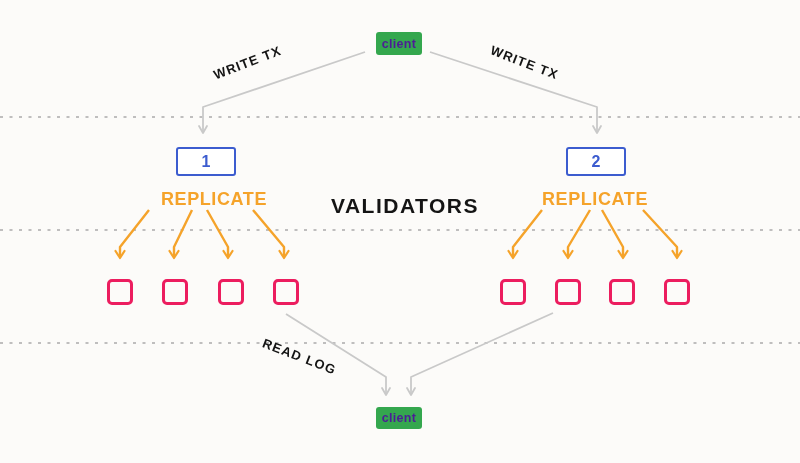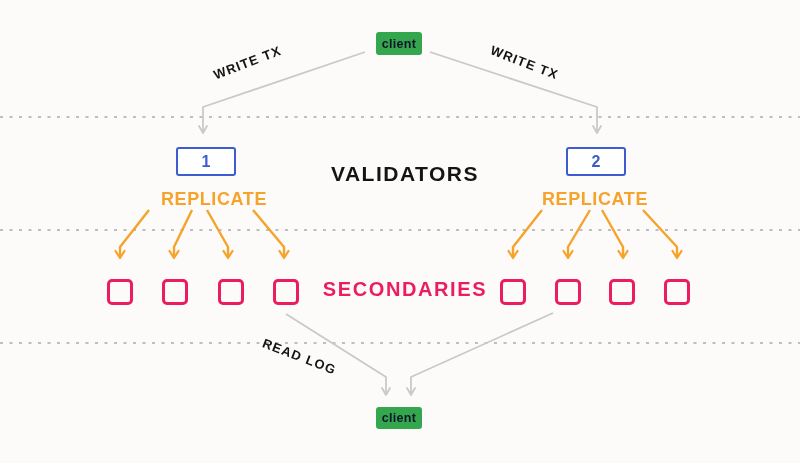--- a/index.html
+++ b/index.html
@@ -13,35 +13,35 @@
   
   .dash   { stroke:var(--c-dashed-line,#ababab); stroke-width:1.6; stroke-dasharray:3 6.5; fill:none; }
   .garrow { stroke:var(--c-gray-arrow,#c9c9c9); stroke-width:1.8; fill:none; stroke-linejoin:round; }
   .oarrow { stroke:var(--c-orange,#f5a32a); stroke-width:2.4; fill:none; stroke-linejoin:round; }
   .mkg { stroke:var(--c-gray-arrow,#c9c9c9); stroke-width:1.8; fill:none; stroke-linecap:round; stroke-linejoin:round; }
   .mko { stroke:var(--c-orange,#f5a32a); stroke-width:2.2; fill:none; stroke-linecap:round; stroke-linejoin:round; }
 
   
   .node { position:absolute; display:flex; align-items:center; justify-content:center; box-sizing:border-box; }
   .client-node {
-    background:var(--c-green,#34a74e); color:#0f172a;
+    background:var(--c-green,#34a74e); color:#4c1d95;
     font-size:12.5px; font-weight:bold; border-radius:3px; letter-spacing:.3px;
   }
   .validator-node {
     border:2.5px solid var(--c-blue,#3c5ccf); background:#fff;
     color:var(--c-blue,#3c5ccf); font-size:16px; font-weight:bold; border-radius:3px;
   }
 
   
   .lbl { position:absolute; text-align:center; font-weight:bold; white-space:nowrap; line-height:1; }
   .lbl-dark { color:var(--c-text-dark,#141414); }
   .write-tx       { font-size:13px; letter-spacing:1.2px; width:115px; }
   .rot-l  { transform:rotate(-21deg); }
   .rot-r  { transform:rotate(21deg); }
-  .validators-lbl  { font-size:21px; letter-spacing:1.5px; width:220px; }
+  .validators-lbl  { font-size:21px; letter-spacing:1.5px; width:220px;margin-top:32px; }
   .replicate-lbl   { color:var(--c-orange,#f5a32a); font-size:18px; letter-spacing:.6px; width:120px; }
   .secondaries-lbl { color:var(--c-pink,#ec1d5f); font-size:20px; letter-spacing:1.6px; width:220px; }
   .read-log        { font-size:13px; letter-spacing:1.2px; width:115px; }
 
   
   .squares { position:absolute; display:flex; justify-content:space-between; }
   .secondary-box {
     width:26px; height:26px; box-sizing:border-box;
     border:3px solid var(--c-pink,#ec1d5f); border-radius:5px; background:transparent;
   }
@@ -88,21 +88,20 @@
   <div class="node validator-node" style="left:176px; top:147px; width:60px; height:29px;">1</div>
   <div class="node validator-node" style="left:566px; top:147px; width:60px; height:29px;">2</div>
 
   <div class="lbl lbl-dark write-tx rot-l" style="left:190px; top:56px;">WRITE TX</div>
   <div class="lbl lbl-dark write-tx rot-r" style="left:467px; top:56px;">WRITE TX</div>
   <div class="lbl lbl-dark read-log rot-r" style="left:242px; top:350px;">READ LOG</div>
 
   <div class="lbl lbl-dark validators-lbl" style="left:295px; top:163px;">VALIDATORS</div>
   <div class="lbl replicate-lbl" style="left:154px; top:190px;">REPLICATE</div>
   <div class="lbl replicate-lbl" style="left:535px; top:190px;">REPLICATE</div>
-  <div class="lbl secondaries-lbl" style="left:295px; top:279px;">SECONDARIES</div>
 
   <div class="squares" style="left:107px; top:279px; width:192px;">
       <div class="secondary-box"></div>
       <div class="secondary-box"></div>
       <div class="secondary-box"></div>
       <div class="secondary-box"></div>
     </div>
   <div class="squares" style="left:500px; top:279px; width:190px;">
       <div class="secondary-box"></div>
       <div class="secondary-box"></div>

